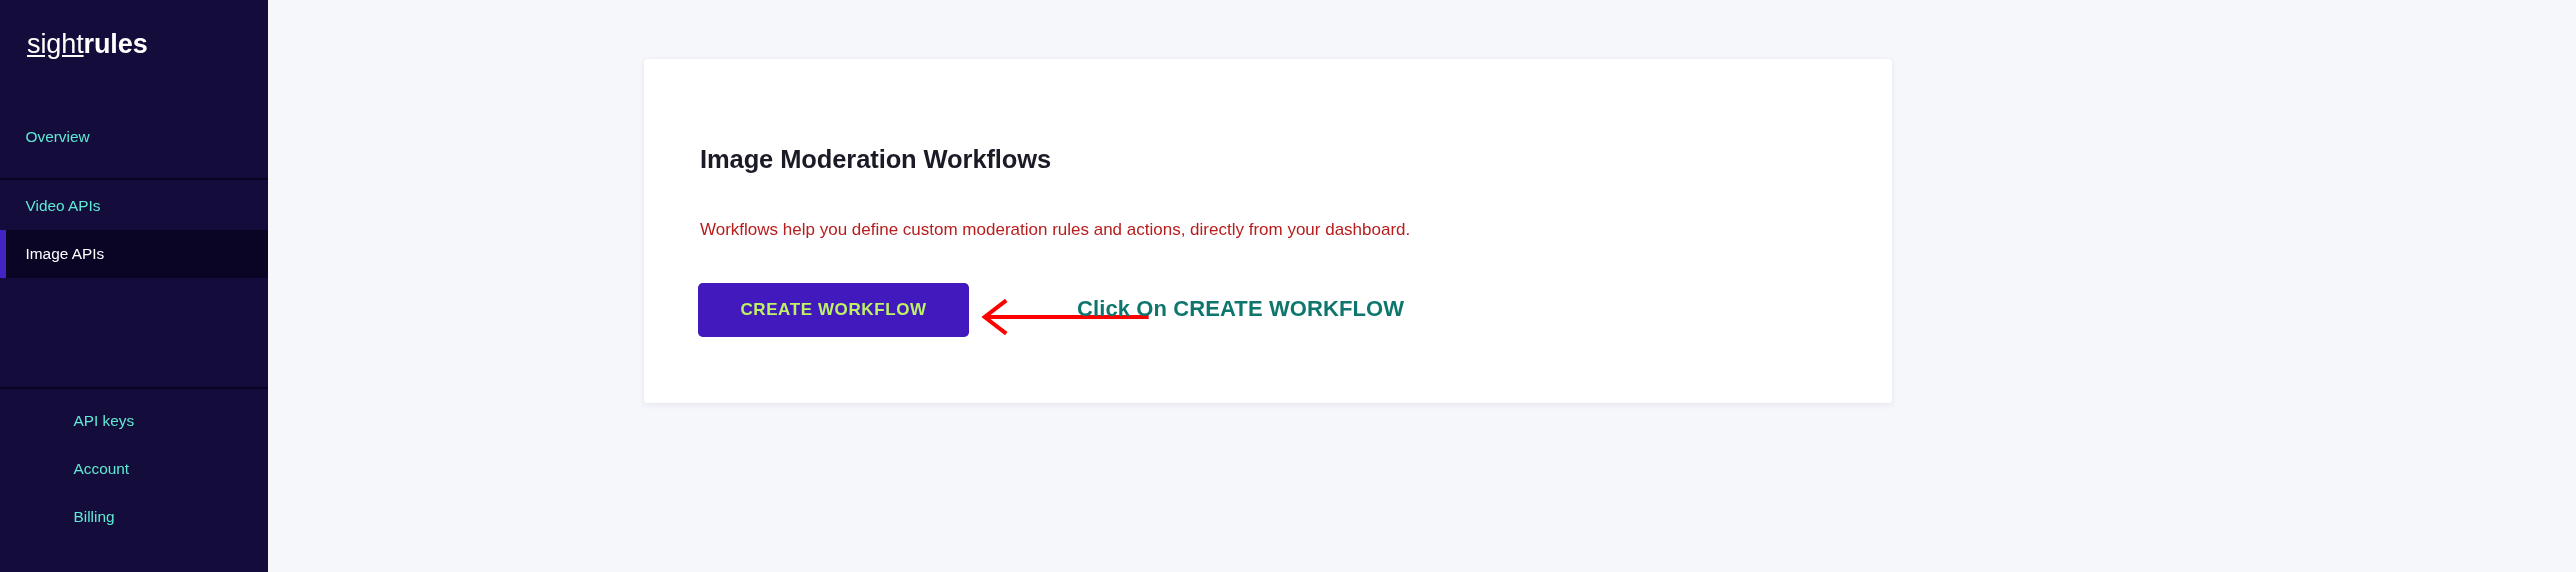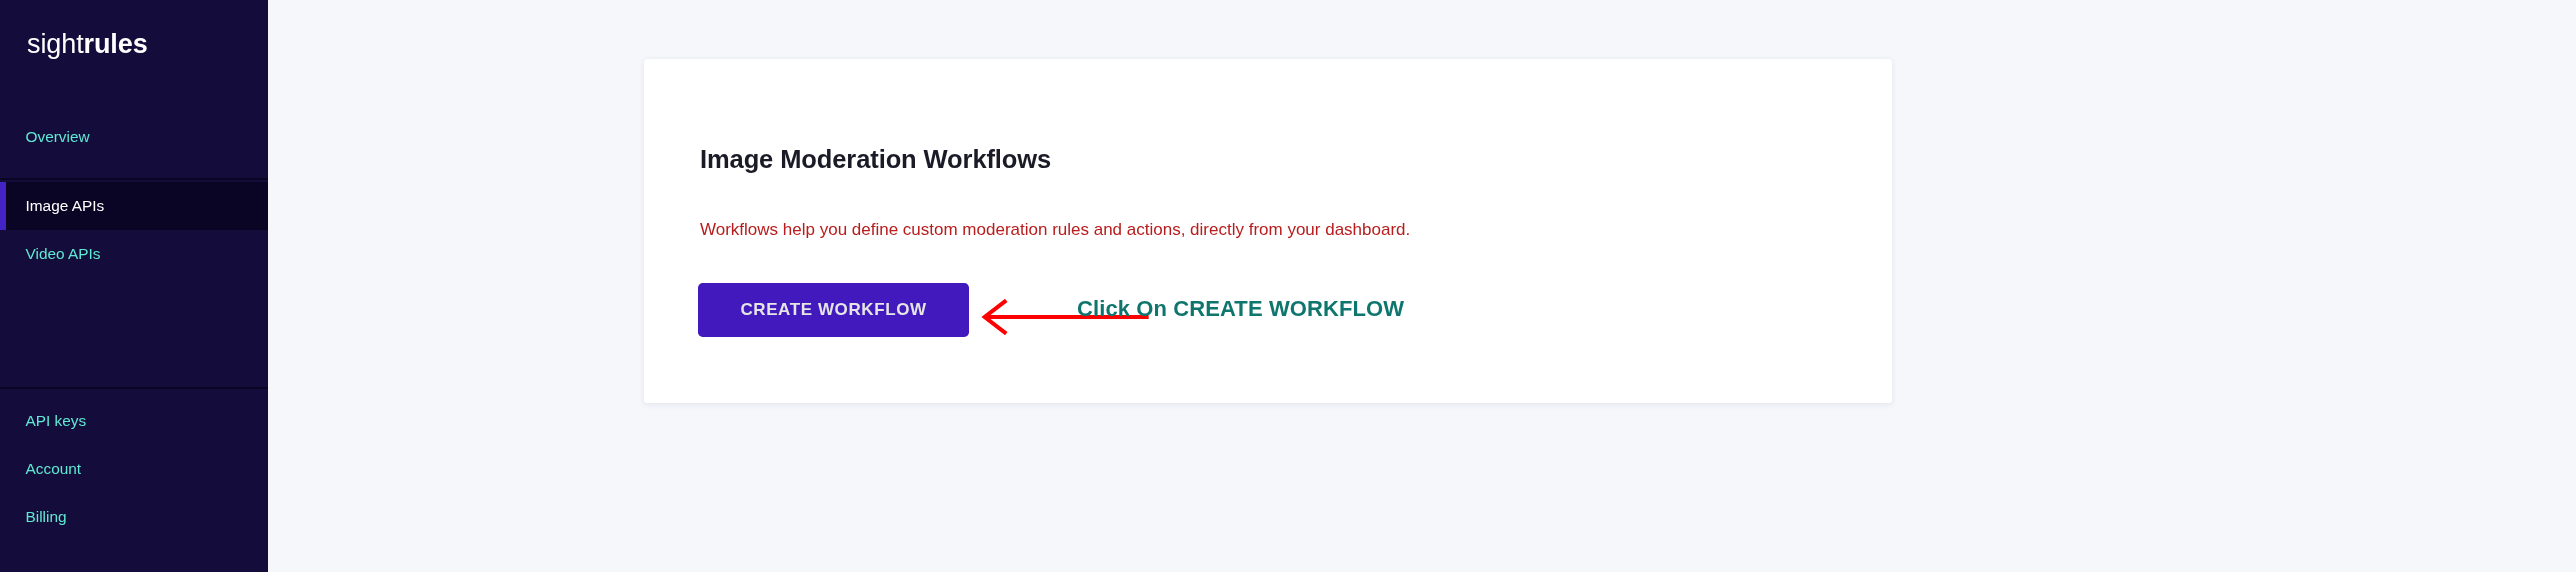--- a/index.html
+++ b/index.html
@@ -38,27 +38,27 @@
     display: flex;
     align-items: center;
   }
   .logo {
     font-size: 27px;
     line-height: 1;
     color: #ffffff;
     letter-spacing: -0.1px;
     white-space: nowrap;
   }
-  .logo .light { font-weight: 400; }
+  .logo .light { font-weight: 400; text-decoration: underline; }
   .logo .bold  { font-weight: 700; }
 
   .nav-group { position: absolute; left: 0; width: 268px; }
   .nav-group-top    { top: 113px; }
   .nav-group-middle { top: 182px; }
-  .nav-group-bottom { top: 397px; }
+  .nav-group-bottom { top: 397px; padding-left: 48px; }
 
   .nav-item {
     position: relative;
     height: 48px;
     display: flex;
     align-items: center;
     padding-left: 25.5px;
     box-sizing: border-box;
     color: #5eead4;
     font-size: 15.4px;
@@ -128,21 +128,21 @@
     color: #b91c1c;
     white-space: nowrap;
   }
   .cta-button {
     position: absolute;
     left: 54px;
     top: 224px;
     width: 271px;
     height: 54px;
     background: #4219bd;
-    color: #e5e5e5;
+    color: #bef264;
     border: none;
     border-radius: 4.7px;
     font-family: "Liberation Sans", sans-serif;
     font-size: 17px;
     font-weight: 700;
     letter-spacing: 0.6px;
     cursor: pointer;
     display: flex;
     align-items: center;
     justify-content: center;
@@ -185,25 +185,25 @@
     <div class="nav-sep nav-sep-1"></div>
     <div class="nav-sep nav-sep-2"></div>
 
     <nav class="nav-group nav-group-top">
       <div class="nav-item">
         <span>Overview</span>
       </div>
     </nav>
 
     <nav class="nav-group nav-group-middle">
+      <div class="nav-item">
+        <span>Video APIs</span>
+      </div>
       <div class="nav-item active">
         <span>Image APIs</span>
-      </div>
-      <div class="nav-item">
-        <span>Video APIs</span>
       </div>
     </nav>
 
     <nav class="nav-group nav-group-bottom">
       <div class="nav-item">
         <span>API keys</span>
       </div>
       <div class="nav-item">
         <span>Account</span>
       </div>

